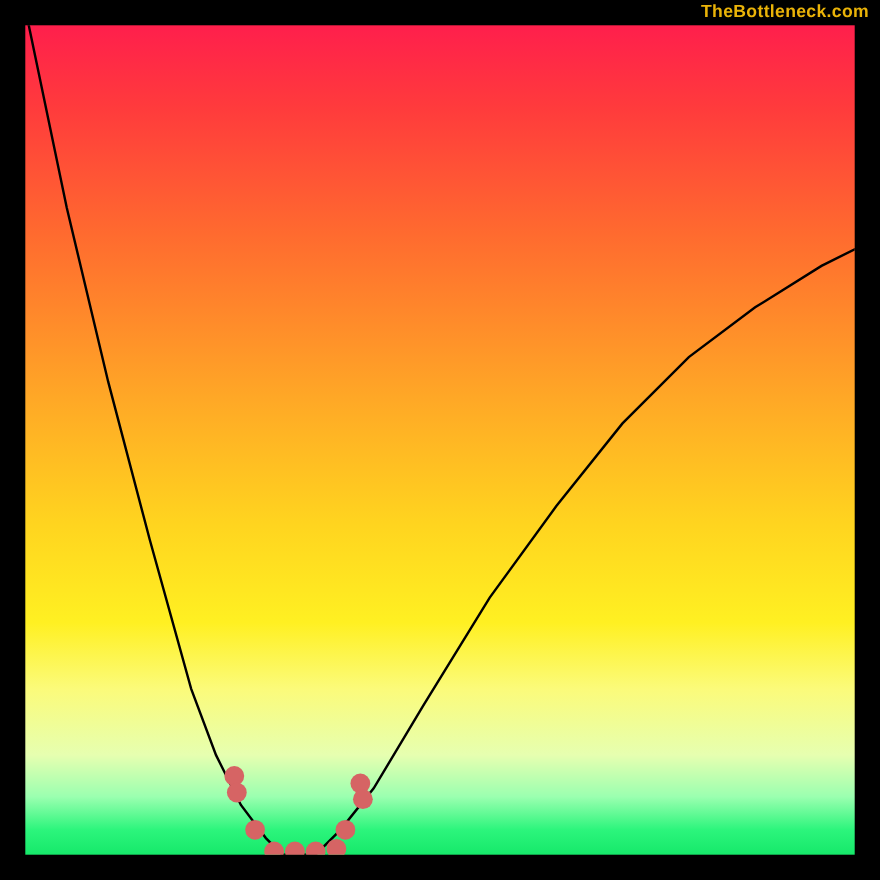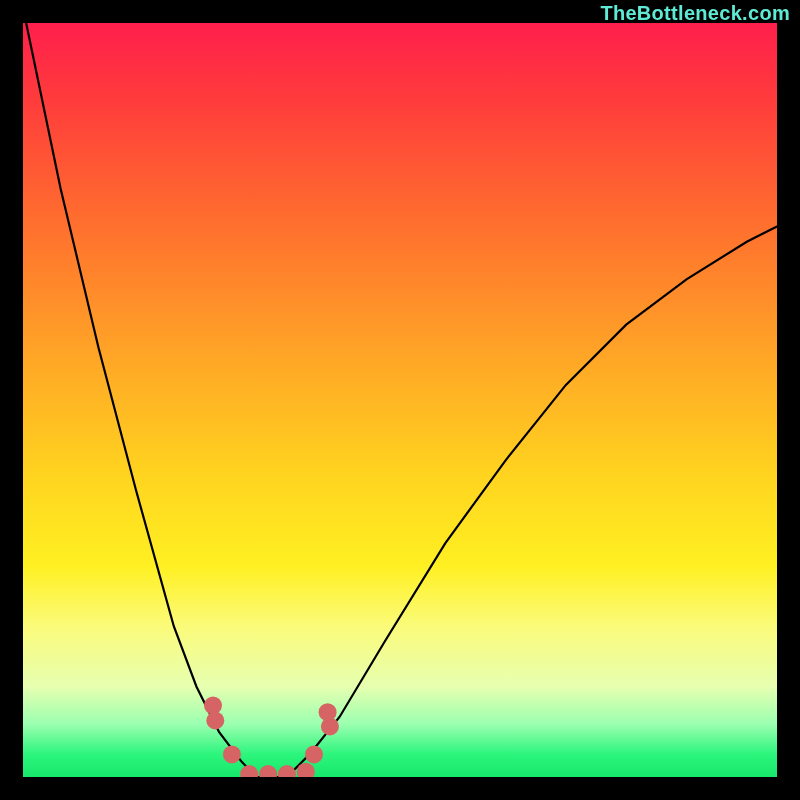--- a/index.html
+++ b/index.html
@@ -28,22 +28,22 @@
       #e6ffb0 88%,
       #9bffb0 93%,
       #2cf57c 97%,
       #16e86a 100%
     );
   }
   .watermark {
     position: absolute;
     top: 2px;
     right: 10px;
-    color: #5eead4;
-    font-size: 20px;
+    color: #eab308;
+    font-size: 16px;
     font-weight: 600;
     letter-spacing: 0.3px;
   }
   svg.curve {
     position: absolute;
     left: 0;
     top: 0;
   }
 </style>
 </head>

